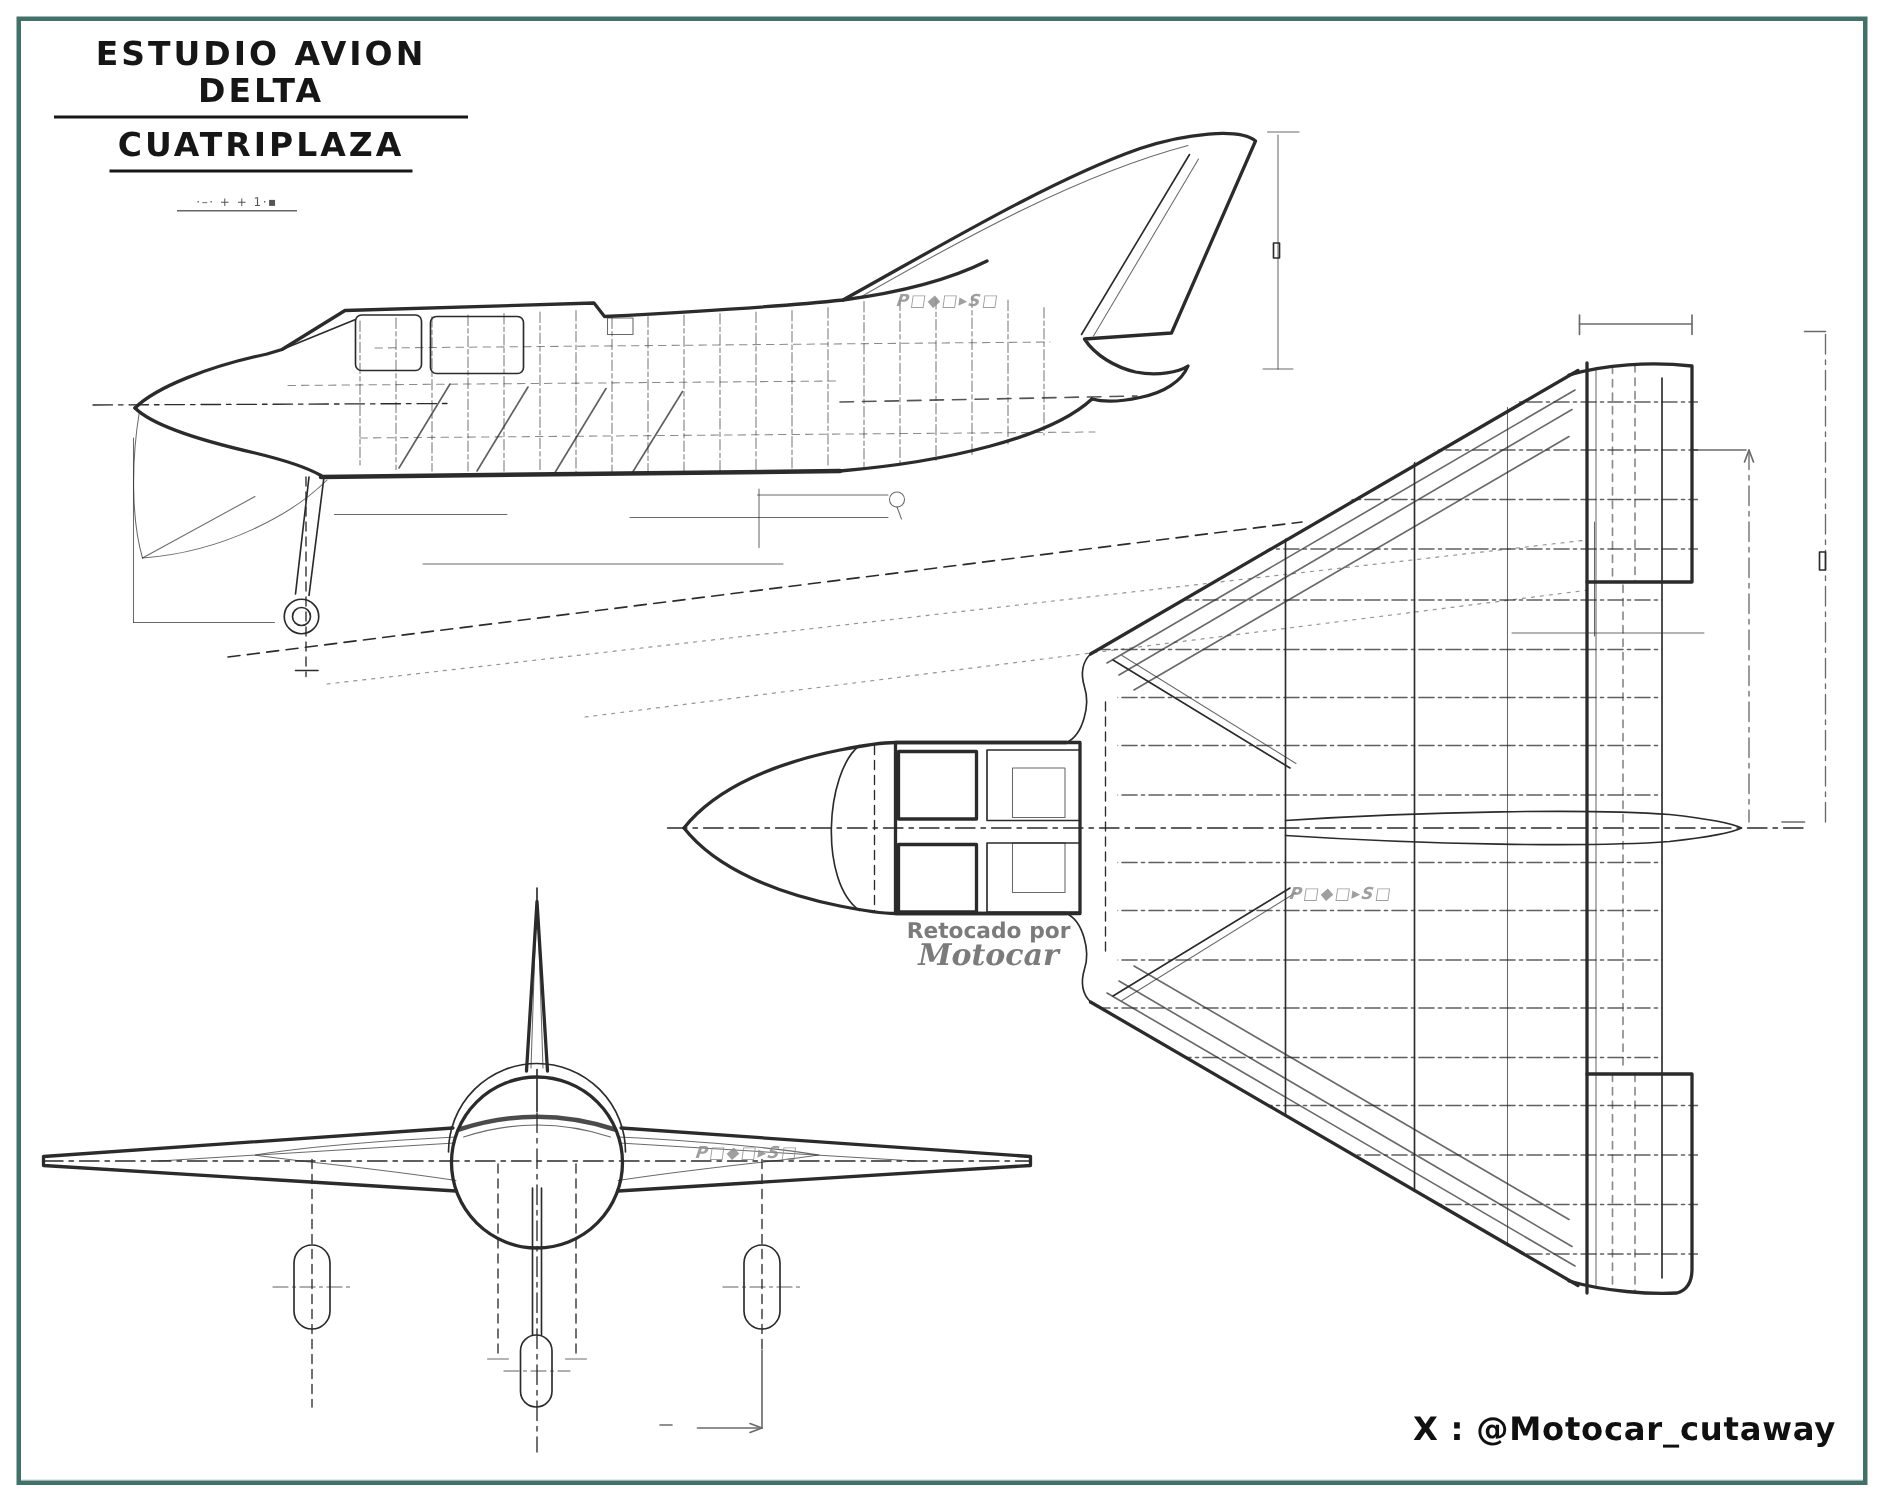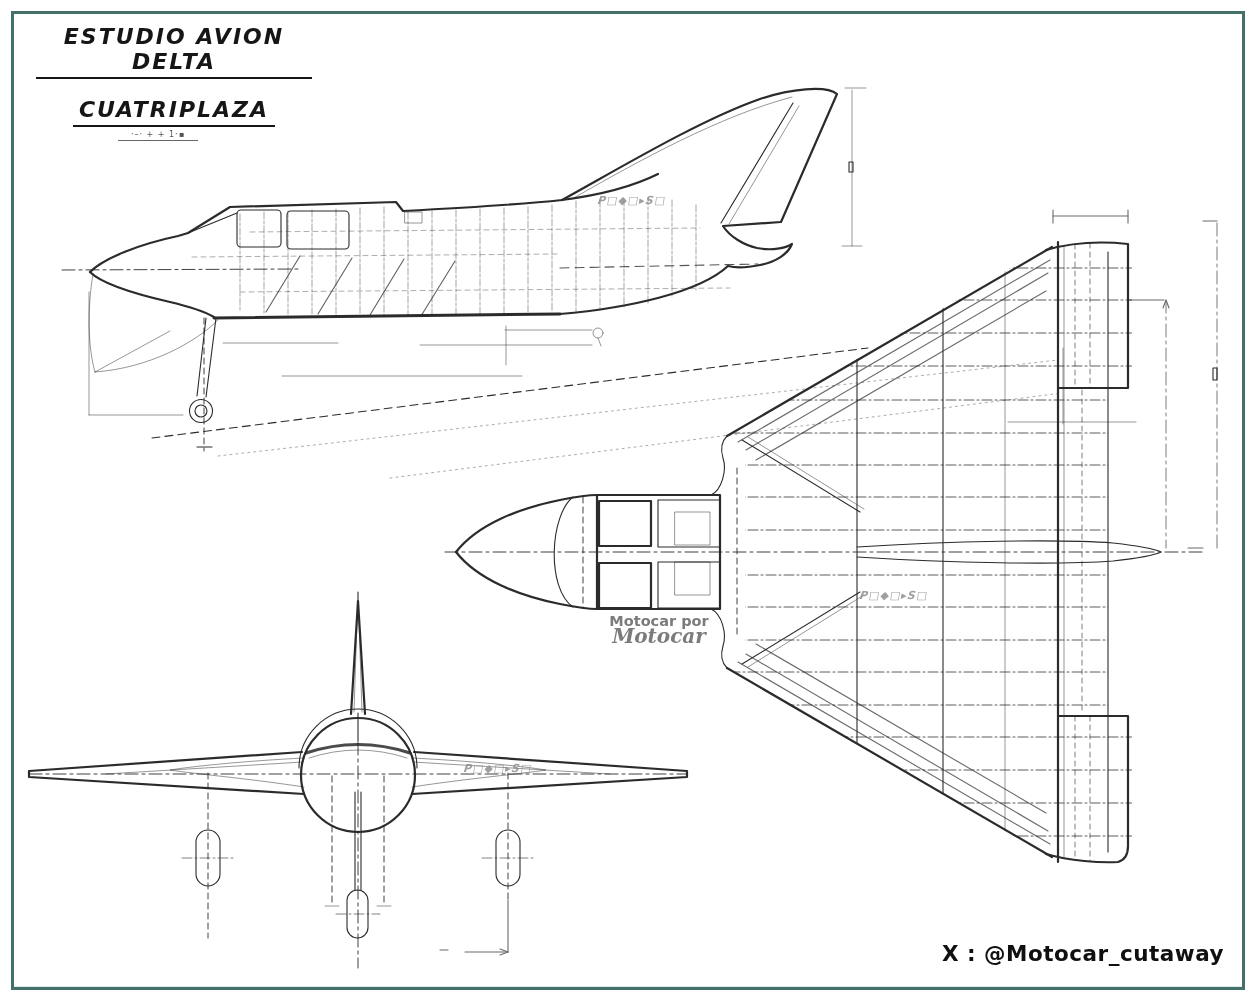--- a/index.html
+++ b/index.html
@@ -13,21 +13,21 @@
   .sketch{stroke-width:.8;opacity:.55;stroke-dasharray:7 2 3 2}
   .dash{stroke-dasharray:8 5}
   .dots{stroke-dasharray:2 4;stroke-width:.8;opacity:.5}
   .cdash{stroke-dasharray:13 4 3 4;stroke-width:.9}
   .rib{stroke-dasharray:10 3 2 3;stroke-width:.8;opacity:.75}
   .grid{stroke-dasharray:5 4;stroke-width:.7;opacity:.55}
   .gdash{stroke-dasharray:6 4;stroke-width:.9}
   
   .txt{position:absolute;color:#161616;}
   .title-block{left:36px;top:24px;width:276px;text-align:center;}
-  .t-line{display:inline-block;font-style:italic;font-weight:bold;font-size:22px;
+  .t-line{display:inline-block;font-weight:bold;font-size:22px;
           letter-spacing:2px;border-bottom:2.4px solid #161616;padding:0 6px 3px 6px;}
   .t-sub{left:38px;top:100px;width:232px;text-align:center;}
   .t-sub .t-line{font-size:21px;letter-spacing:1px;text-transform:none;}
   .t-scale{left:118px;top:130px;width:80px;text-align:center;font-size:8px;color:#555;
            border-bottom:1px solid #666;letter-spacing:1px;line-height:10px;}
   .watermark{left:594px;top:613px;width:130px;text-align:center;color:var(--wm,#7b7b7b);line-height:17px;}
   .wm1{font-weight:bold;font-size:14.5px;}
   .wm2{font-family:"DejaVu Serif",serif;font-style:italic;font-weight:bold;font-size:20px;margin-top:-2px;}
   .credit{right:33px;top:941px;font-weight:bold;font-size:21.5px;letter-spacing:.5px;color:var(--credit,#101010);margin-left:32px;}
   .logo{position:absolute;color:var(--logo,#8f8f8f);font-size:11px;font-weight:bold;font-style:italic;
@@ -277,26 +277,26 @@
         <line x1="508" y1="900" x2="508" y2="952"></line>
         <line x1="465" y1="952" x2="508" y2="952"></line>
         <path d="M500,949 L508,952 L500,955"></path>
         <line x1="440" y1="950" x2="448" y2="950"></line>
       </g>
     </g>
   </svg>
 
   <div class="txt title-block">
     <span class="t-line">ESTUDIO AVION DELTA</span><br>
-    <span class="t-line" style="margin-top:18px">CUATRIPLAZA</span>
+    <span class="t-line" style="margin-top:6px">CUATRIPLAZA</span>
   </div>
   <div class="txt t-scale">·–· + + 1·▪</div>
 
   <div class="txt watermark">
-    <div class="wm1">Motocar por</div>
+    <div class="wm1">Retocado por</div>
     <div class="wm2">Motocar</div>
   </div>
 
   <div class="txt credit">X : @Motocar_cutaway</div>
 
   <div class="logo logo-side">P□◆□▸S□</div>
   <div class="logo logo-plan">P□◆□▸S□</div>
   <div class="logo logo-front">P□◆□▸S□</div>
 </div>
 

